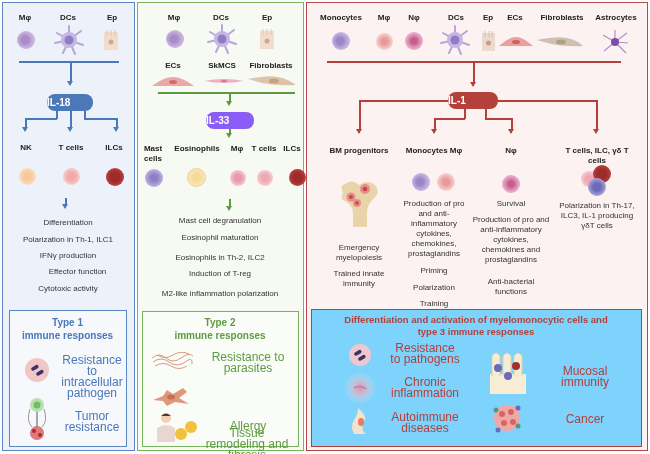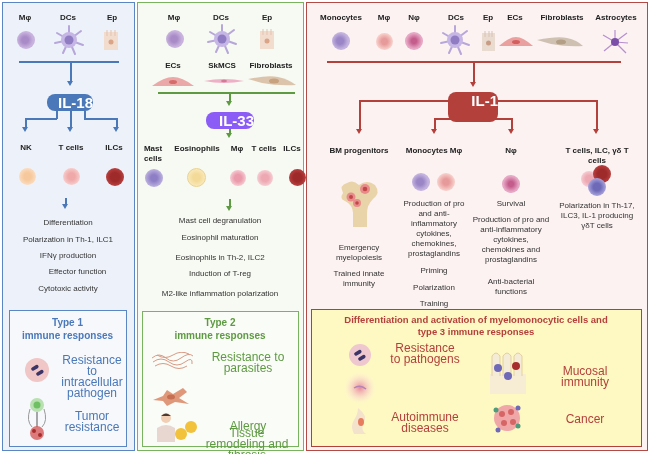--- a/index.html
+++ b/index.html
@@ -8,21 +8,21 @@
   .panel { position: absolute; border: 1.5px solid; }
   #p1 { left: 2px; top: 2px; width: 133px; height: 449px; background: #edf2fa; border-color: #5b86c4; }
   #p2 { left: 137px; top: 2px; width: 167px; height: 449px; background: #f6faf2; border-color: #7ab35f; }
   #p3 { left: 306px; top: 2px; width: 342px; height: 449px; background: #fcf2f2; border-color: #b34a45; }
   .abs { position: absolute; }
   .lbl { position: absolute; font-size: 8px; font-weight: bold; color: #222; text-align: center; white-space: nowrap; }
   .txt { position: absolute; font-size: 8px; color: #333; text-align: center; line-height: 10px; }
   .hline { position: absolute; height: 1.5px; }
   .vline { position: absolute; width: 1.5px; }
   .arrow { position: absolute; width: 0; height: 0; border-left: 3.5px solid transparent; border-right: 3.5px solid transparent; border-top: 5px solid; }
-  .pill { position: absolute; color: #fff; font-weight: bold; font-size: 15px; text-align: right; border-radius: 8px; }
+  .pill { position: absolute; color: #fff; font-weight: bold; font-size: 10px; text-align: left; border-radius: 8px; }
   .cell { position: absolute; border-radius: 50%; }
   .sub { position: absolute; border: 1.5px solid; }
   .subtitle { position: absolute; font-weight: bold; text-align: center; line-height: 13px; }
   .out { position: absolute; font-size: 12px; text-align: center; line-height: 10px; }
 </style>
 </head>
 <body>
 
 <div id="p1" class="panel">
   <div class="lbl" style="left:10px;top:10px;width:24px;">Mφ</div>
@@ -269,21 +269,21 @@
         <line x1="14" y1="13" x2="14" y2="1"></line>
         <line x1="14" y1="13" x2="27" y2="14"></line>
       </g>
     <circle cx="14" cy="13" r="4" fill="#7b4fa8"></circle>
   </svg>
 
   <div class="hline" style="left:20px;top:58px;width:294px;background:#b3403a;"></div>
   <div class="vline" style="left:166px;top:58px;height:22px;background:#b3403a;"></div>
   <div class="arrow" style="left:163px;top:79px;border-top-color:#b3403a;"></div>
 
-  <div class="pill" style="left:141px;top:89px;width:50px;height:30px;line-height:17px;background:#b3403a;">IL-1</div>
+  <div class="pill" style="left:141px;top:89px;width:50px;height:17px;line-height:17px;background:#b3403a;">IL-1</div>
 
   <div class="hline" style="left:52px;top:97px;width:89px;background:#b3403a;"></div>
   <div class="vline" style="left:52px;top:97px;height:30px;background:#b3403a;"></div>
   <div class="arrow" style="left:49px;top:126px;border-top-color:#b3403a;"></div>
 
   <div class="vline" style="left:157px;top:106px;height:10px;background:#b3403a;"></div>
   <div class="hline" style="left:127px;top:115px;width:31px;background:#b3403a;"></div>
   <div class="vline" style="left:127px;top:115px;height:12px;background:#b3403a;"></div>
   <div class="arrow" style="left:124px;top:126px;border-top-color:#b3403a;"></div>
 
@@ -322,41 +322,42 @@
   <div class="txt" style="left:164px;top:196px;width:80px;">Survival</div>
   <div class="txt" style="left:164px;top:274px;width:80px;">Anti-bacterial functions</div>
   <div class="txt" style="left:164px;top:212px;width:80px;">Production of pro and anti-inflammatory cytokines, chemokines and prostaglandins</div>
 
   <div class="lbl" style="left:254px;top:143px;width:72px;white-space:normal;line-height:10px;">T cells, ILC, γδ T cells</div>
   <div class="cell" style="left:274px;top:168px;width:16px;height:16px;background:radial-gradient(circle,#eda8b2 30%,#f6ccd2 70%);"></div>
   <div class="cell" style="left:286px;top:162px;width:18px;height:18px;background:radial-gradient(circle,#9e2a2a 35%,#b84040 70%);"></div>
   <div class="cell" style="left:281px;top:175px;width:18px;height:18px;background:radial-gradient(circle,#6e6ab8 30%,#a8a4dc 70%);"></div>
   <div class="txt" style="left:252px;top:198px;width:76px;">Polarization in Th-17, ILC3, IL-1 producing γδT cells</div>
 
-  <div class="sub" style="left:4px;top:306px;width:331px;height:138px;border-color:#b3403a;background:#fef9c3;">
+  <div class="sub" style="left:4px;top:306px;width:331px;height:138px;border-color:#b3403a;background:#7dd3fc;">
     <div class="subtitle" style="left:0;top:4px;width:328px;font-size:9.5px;line-height:12px;color:#b3403a;">
       <div>Differentiation and activation of myelomonocytic cells and</div>
       <div>type 3 immune responses</div>
     </div>
     <svg class="abs" style="left:36px;top:33px;" width="24" height="24">
       <circle cx="12" cy="12" r="11" fill="#efc7cf"></circle>
         <rect x="6" y="8" width="8" height="3.5" rx="1.7" fill="#3c3466" transform="rotate(-30 10 10)"></rect>
         <rect x="10" y="13" width="8" height="3.5" rx="1.7" fill="#3c3466" transform="rotate(-30 14 15)"></rect>
     </svg>
     <div class="out" style="left:78px;top:33px;width:70px;color:#b3403a;line-height:11px;">Resistance to pathogens</div>
     <svg class="abs" style="left:32px;top:62px;" width="32" height="32">
       <defs>
           <radialGradient id="infl">
             <stop offset="0" stop-color="#e98a9a"></stop>
             <stop offset="1" stop-color="#fbe5e8" stop-opacity="0"></stop>
           </radialGradient>
         </defs>
       <circle cx="16" cy="16" r="16" fill="url(#infl)"></circle>
         <path d="M10 16 Q16 12 22 17" stroke="#b582b6" fill="none" stroke-width="1.5"></path>
     </svg>
+    <div class="out" style="left:78px;top:67px;width:70px;color:#b3403a;line-height:11px;">Chronic inflammation</div>
     <svg class="abs" style="left:38px;top:98px;" width="22" height="26">
       <path d="M8 0 Q18 8 14 14 Q10 22 16 26 L4 26 Q0 18 4 12 Q8 6 8 0 Z" fill="#f3e2cc"></path>
         <ellipse cx="11" cy="14" rx="3" ry="4" fill="#e67d5e"></ellipse>
     </svg>
     <div class="out" style="left:78px;top:102px;width:70px;color:#b3403a;line-height:11px;">Autoimmune diseases</div>
     <svg class="abs" style="left:178px;top:40px;" width="36" height="44">
       <rect x="0" y="24" width="36" height="20" fill="#f7edd4"></rect>
       <g fill="#f5ecd7" stroke="#e3d0a0" stroke-width="1">
           <path d="M2 26 L2 6 Q6 0 10 6 L10 26"></path>
           <path d="M13 26 L13 6 Q17 0 21 6 L21 26"></path>

